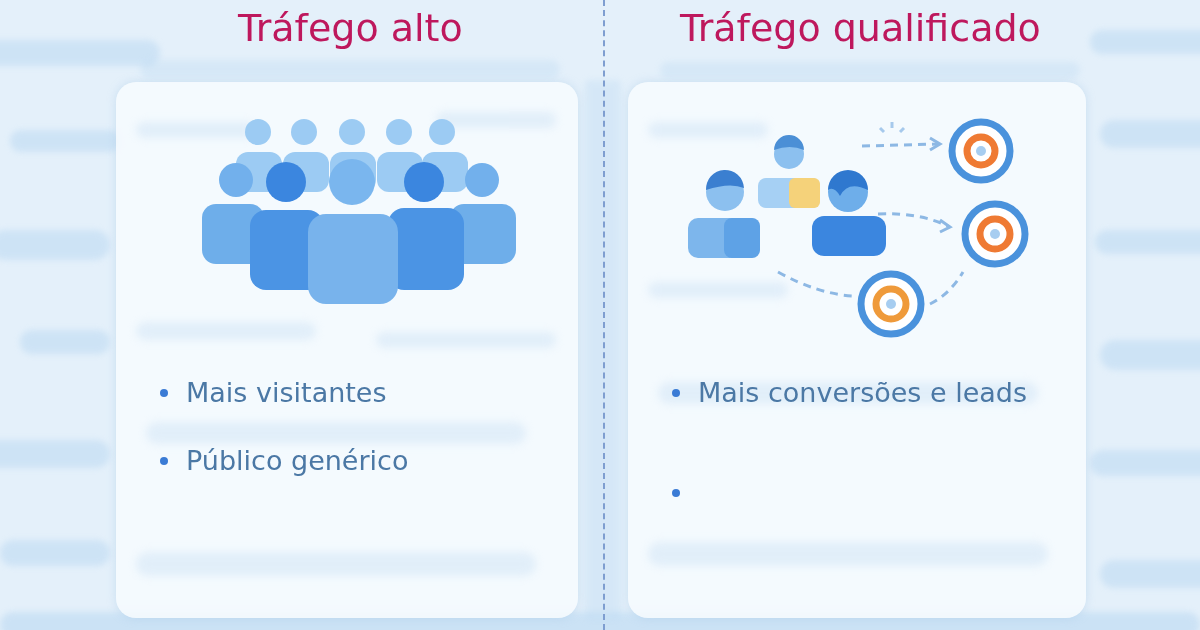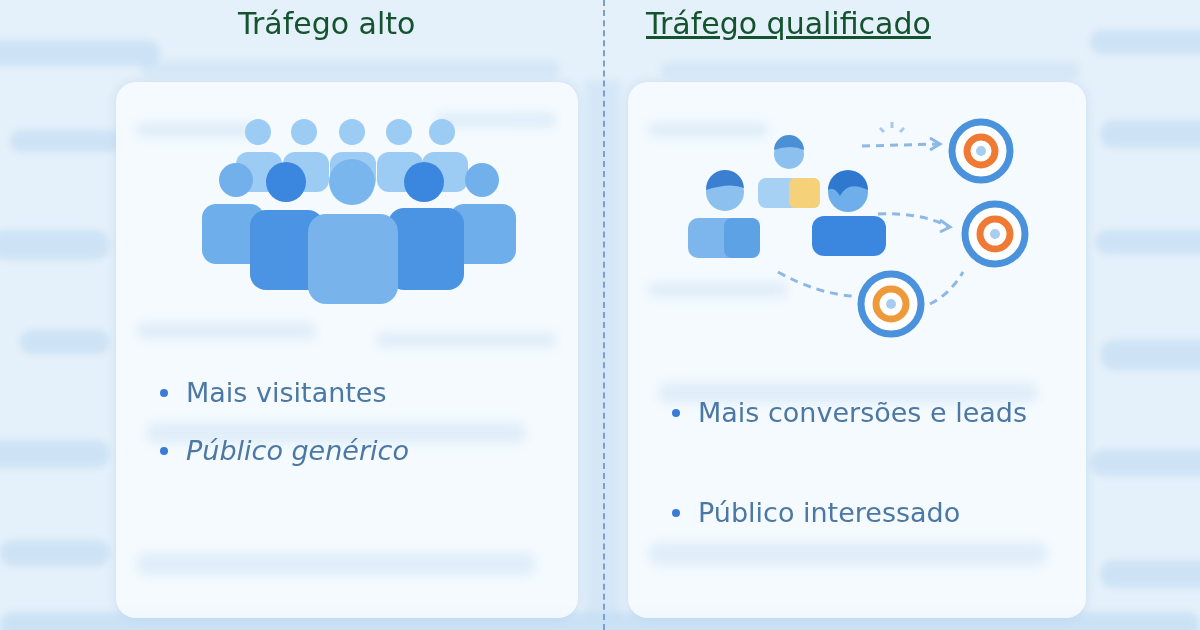--- a/index.html
+++ b/index.html
@@ -7,25 +7,25 @@
     width: 1200px; height: 630px; overflow: hidden; position: relative;
     font-family: "DejaVu Sans", sans-serif;
     background: #e4f0fa;
   }
   .bg { position: absolute; inset: 0; overflow: hidden; }
   .streak {
     position: absolute; border-radius: 20px;
     background: #bcd9f2; opacity: 0.55; filter: blur(3px);
   }
   .title {
-    position: absolute; top: 6px; font-size: 30px; color: #14532d;
+    position: absolute; top: 6px; font-size: 38px; color: #be185d;
     font-weight: normal; letter-spacing: 0px; white-space: nowrap;
   }
   .title.left { left: 238px; }
-  .title.right { left: 646px; text-decoration: underline; }
+  .title.right { left: 680px; }
   .divider {
     position: absolute; left: 603px; top: 0; height: 630px; width: 0;
     border-left: 2px dashed #7f9ed0;
   }
   .card {
     position: absolute; top: 82px; height: 536px;
     background: rgba(246, 250, 254, 0.88);
     border-radius: 20px;
     box-shadow: 0 0 10px rgba(150,190,225,0.35);
     overflow: hidden;
@@ -39,22 +39,22 @@
   .bullets { position: absolute; left: 40px; list-style: none; margin: 0; padding: 0; }
   .bullets li {
     position: relative; padding-left: 30px; font-size: 27px; color: #4b78a5;
     line-height: 46px; margin-bottom: 0;
   }
   .bullets li .dot {
     position: absolute; left: 4px; top: 19px; width: 8px; height: 8px; border-radius: 50%;
     background: #3a7bd5;
   }
   .card.left .bullets { top: 288px; }
-  .card.left .bullets li.b2 { margin-top: 12px; font-style: italic; }
-  .card.right .bullets { top: 288px; margin-top: 20px; }
+  .card.left .bullets li.b2 { margin-top: 22px; }
+  .card.right .bullets { top: 288px; }
   .card.right .bullets li.b2 { margin-top: 54px; }
 </style>
 </head>
 <body>
 
 <div class="bg">
   <div class="streak" style="left:-20px;top:40px;width:180px;height:26px;"></div>
   <div class="streak" style="left:10px;top:130px;width:110px;height:22px;"></div>
   <div class="streak" style="left:-10px;top:230px;width:120px;height:30px;"></div>
   <div class="streak" style="left:20px;top:330px;width:90px;height:24px;"></div>
@@ -188,16 +188,16 @@
     </g>
   </svg>
 
   <ul class="bullets">
     <li>
       <span class="dot"></span>
       <span>Mais conversões e leads</span>
     </li>
     <li class="b2">
       <span class="dot"></span>
-      <span>Público interessado</span><br>
+      <br>
     </li>
   </ul>
 </div>
 
 </body></html>

